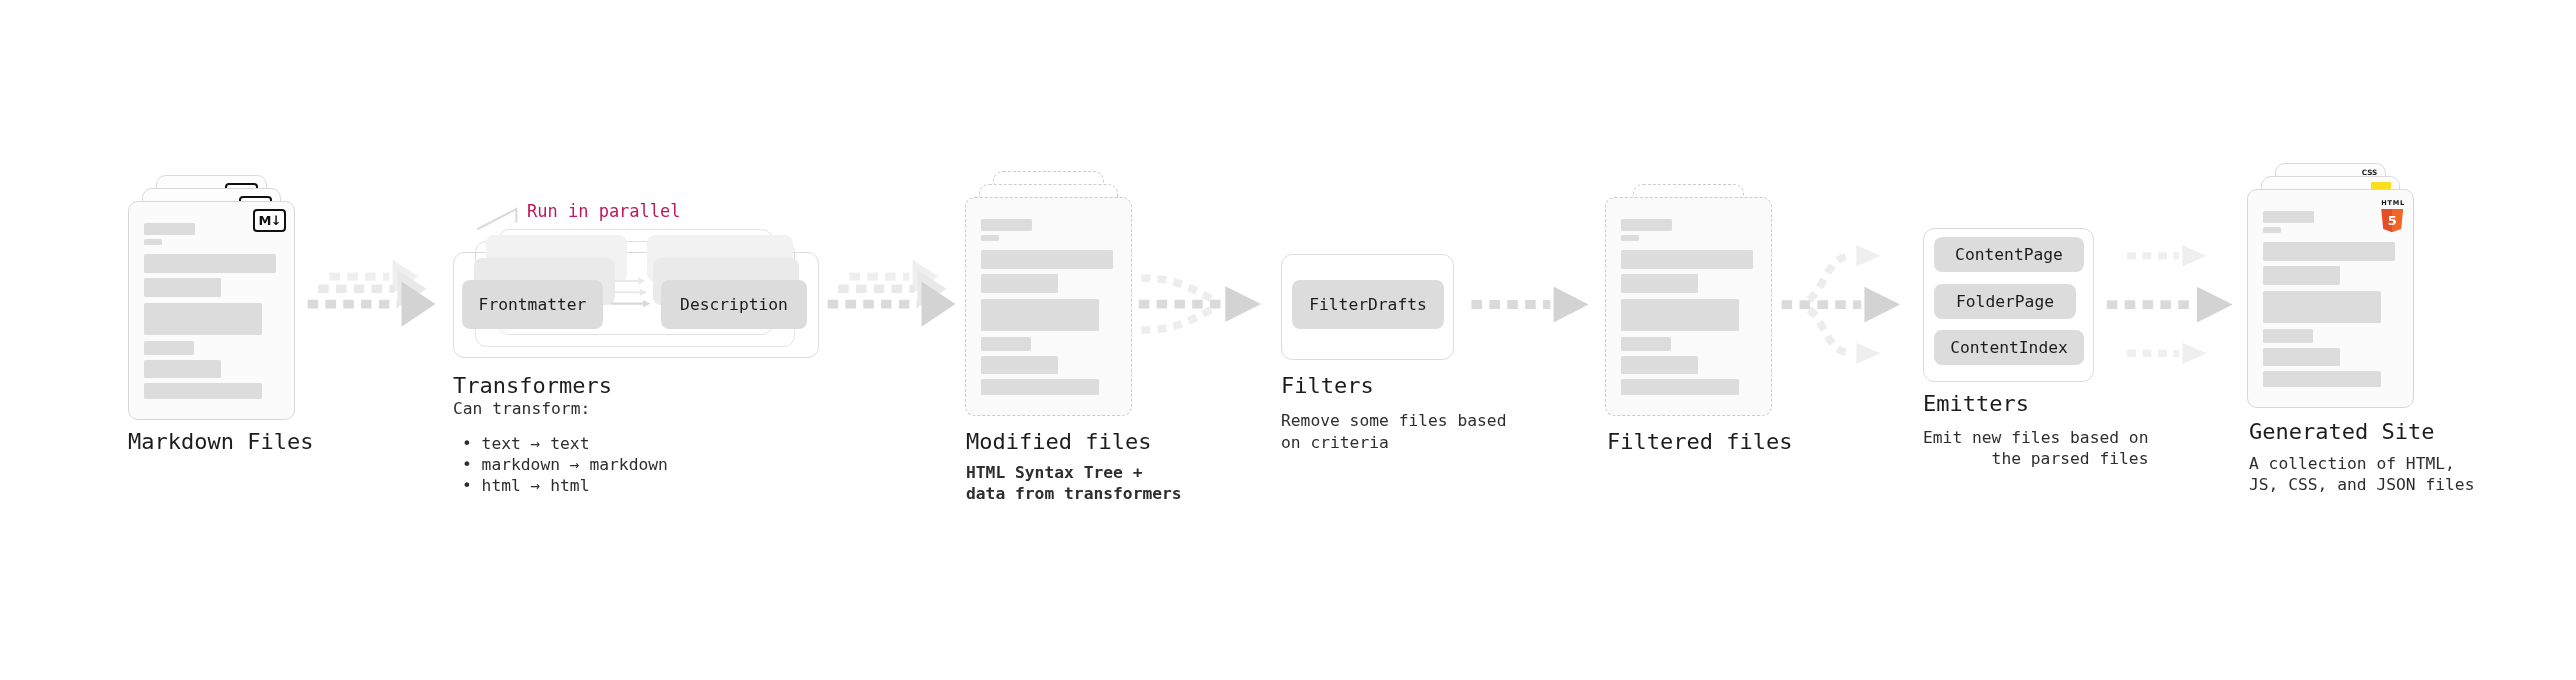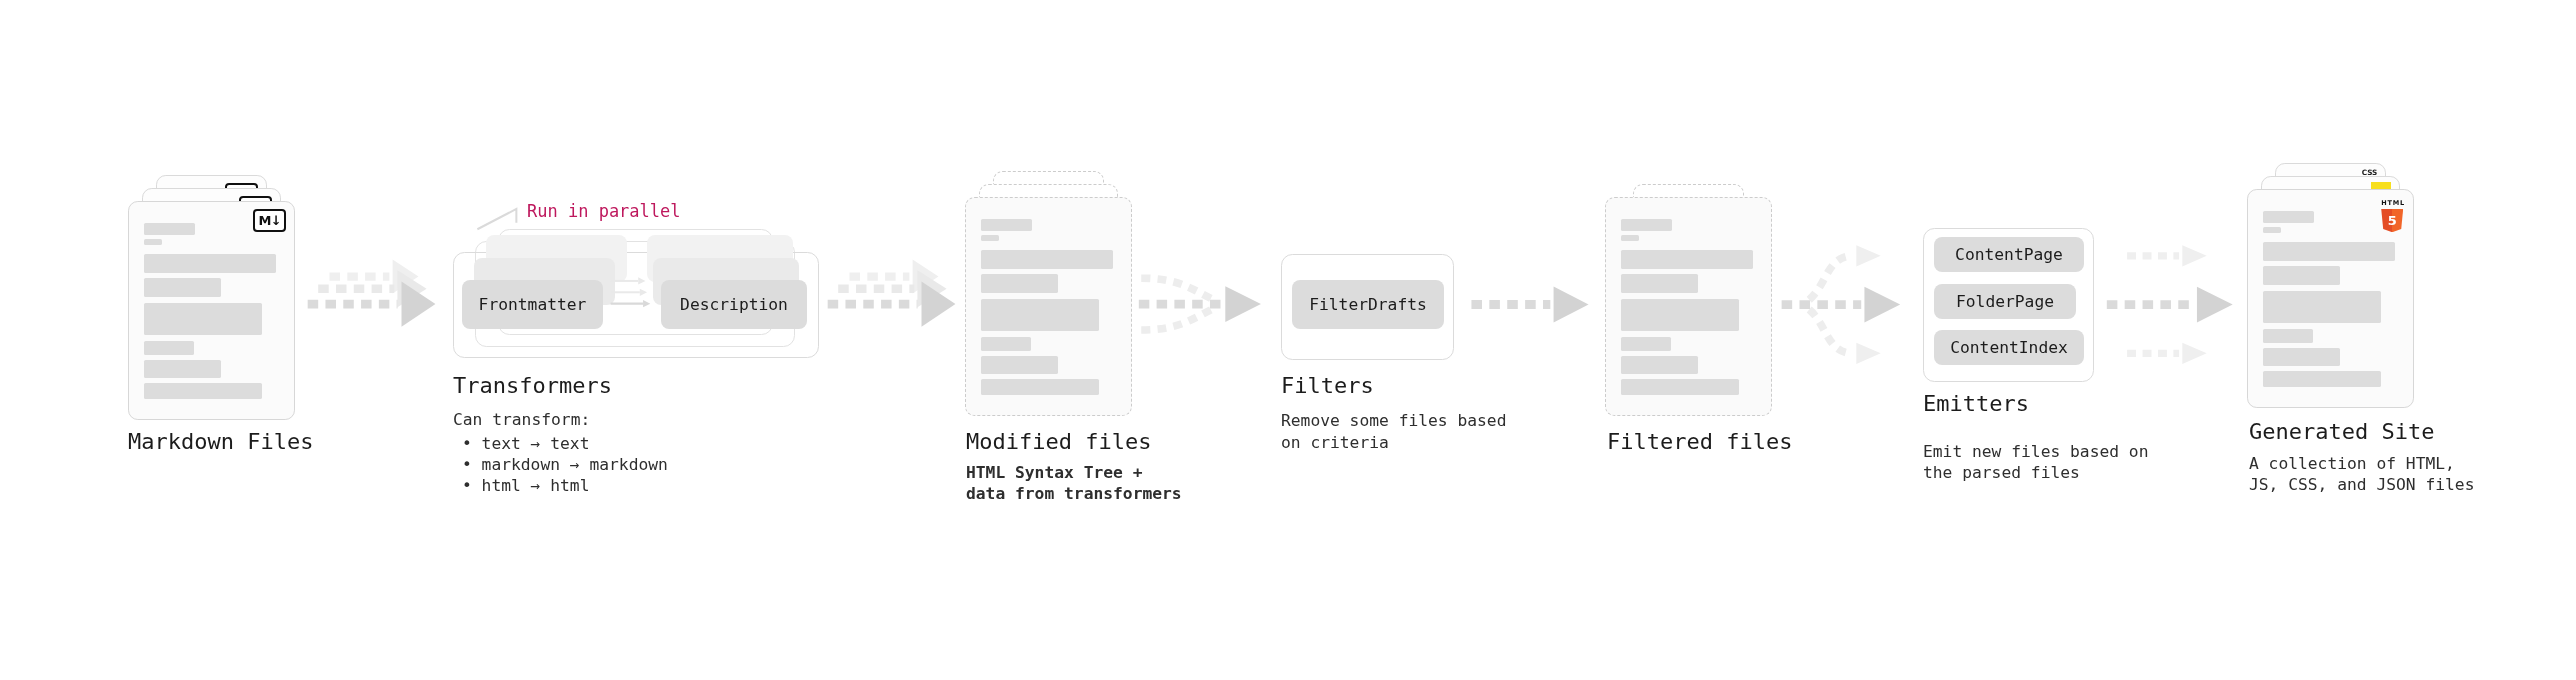--- a/index.html
+++ b/index.html
@@ -129,21 +129,21 @@
     <line class="mini-d" x1="2" y1="35" x2="42" y2="35"></line>
       <polygon class="mini-df" points="42,30.5 42,39.5 51,35"></polygon>
   </svg>
 
   <svg class="abs" style="left:474px;top:200px;" width="49" height="32.5" viewBox="0 0 60 40">
     <polyline class="leader" points="4,36 52,11 52,28"></polyline>
   </svg>
   <div class="annotation" style="left:527px;top:202px;">Run in parallel</div>
 
   <div class="node-label" style="left:453px;top:372px;">Transformers</div>
-  <div class="node-sub" style="left:453px;top:409px;text-align:right;">Can transform:</div>
+  <div class="node-sub" style="left:453px;top:398px;text-align:right;">Can transform:</div>
   <div class="node-sub" style="left:462px;top:433px;">
     <div>• text → text</div>
     <div>• markdown → markdown</div>
     <div>• html → html</div>
   </div>
 
   <svg class="abs" style="left:825px;top:258px;" width="138" height="93" viewBox="0 0 170 115">
     <line class="st-l" x1="30" y1="23" x2="104" y2="23"></line>
       <polygon class="hd-l" points="108,2 108,44 140,23"></polygon>
     <line class="st-m" x1="16" y1="38" x2="110" y2="38"></line>
@@ -218,21 +218,21 @@
     <polygon class="hd-l2" points="94,124 94,150 124,137"></polygon>
     <line class="st-d" x1="2" y1="77" x2="100" y2="77"></line>
     <polygon class="hd-d" points="104,55 104,99 148,77"></polygon>
   </svg>
 
   <div class="obox front" style="left:1923px;top:228px;width:171px;height:154px;"></div>
   <div class="pill" style="left:1934px;top:237px;width:150px;height:35px;">ContentPage</div>
   <div class="pill" style="left:1934px;top:284px;width:142px;height:35px;">FolderPage</div>
   <div class="pill" style="left:1934px;top:330px;width:150px;height:35px;">ContentIndex</div>
   <div class="node-label" style="left:1923px;top:390px;">Emitters</div>
-  <div class="node-sub" style="left:1923px;top:441px;">
+  <div class="node-sub" style="left:1923px;top:427px;text-align:right;">
     <div>Emit new files based on</div>
     <div>the parsed files</div>
   </div>
 
   <svg class="abs" style="left:2106px;top:242px;" width="134" height="126" viewBox="0 0 165 155">
     <line class="st-l2" x1="26" y1="17" x2="90" y2="17"></line>
       <polygon class="hd-l2" points="94,4 94,30 124,17"></polygon>
     <line class="st-l2" x1="26" y1="137" x2="90" y2="137"></line>
       <polygon class="hd-l2" points="94,124 94,150 124,137"></polygon>
     <line class="st-d" x1="1" y1="77" x2="108" y2="77"></line>

